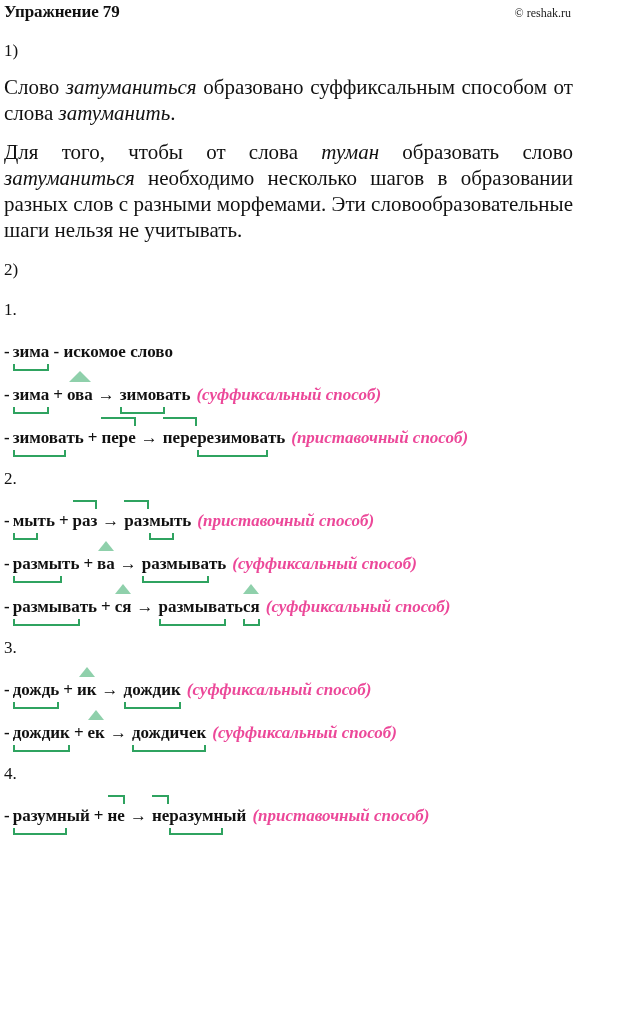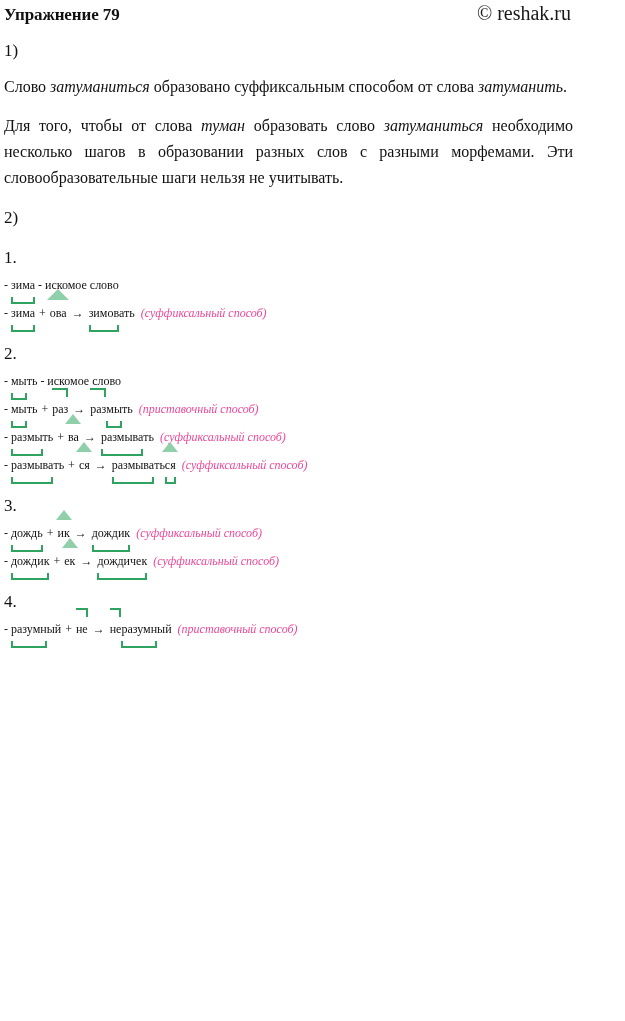--- a/index.html
+++ b/index.html
@@ -32,53 +32,54 @@
     padding: 0 4px 0 2px;
     height: 22px;
   }
   .ex-title {
     font-size: 17px;
     font-weight: bold;
     letter-spacing: -0.1px;
     white-space: nowrap;
   }
   .watermark {
-    font-size: 20px;
+    font-size: 12px;
     white-space: nowrap;
     color: #1a1a1a;
   }
 
   
   .list-marker {
     font-size: 17px;
     line-height: 20px;
     margin: 17px 0 0 2px;
   }
   .para {
-    font-size: 16px;
+    font-size: 21px;
     line-height: 26px;
     text-align: justify;
     text-justify: inter-word;
     margin: 13px 2px 0 2px;
   }
   .para i { font-style: italic; }
 
   .sect-num {
     font-size: 17px;
     line-height: 20px;
     margin: 20px 0 0 2px;
   }
 
   
   .morph-line {
     position: relative;
-    font-size: 12px;
+    font-size: 17px;
     line-height: 22px;
-    margin: 6px 0 0 2px;
+    margin: 21px 0 0 2px;
     white-space: nowrap;
+    font-weight: bold;
   }
   .morph-line .dash { margin-right: 3px; }
   .morph-line .plain { }
   .morph-line .op { margin: 0 4px; }
   .morph-line .arrow { margin: 0 5px; }
 
   .note {
     font-style: italic;
     color: #ec4899;
     margin-left: 6px;
@@ -166,27 +167,26 @@
 
   <div class="morph-line">
     <span class="dash">-</span><span class="tok root">зима</span><span class="plain"></span>
     <span>- искомое слово</span>
   </div>
 
   <div class="morph-line">
     <span class="dash">-</span><span class="tok root">зима</span><span class="plain"></span><span class="op">+</span><span class="tok suffix">ова</span><span class="arrow">→</span><span class="tok root">зимов</span><span class="plain">ать</span><span class="note">(суффиксальный способ)</span>
   </div>
 
+  <div class="morph-line">
+    <span class="dash">-</span><span class="tok root">зимова</span><span class="plain">ть</span><span class="op">+</span><span class="tok prefix">пере</span><span class="arrow">→</span><span class="tok prefix">пере</span><span class="tok root">резимова</span><span class="plain">ть</span><span class="note">(приставочный способ)</span>
+  </div>
 
   <div class="sect-num">2.</div>
 
-  <div class="morph-line">
-    <span class="dash">-</span><span class="tok root">мы</span><span class="plain">ть</span>
-    <span>- искомое слово</span>
-  </div>
 
   <div class="morph-line">
     <span class="dash">-</span><span class="tok root">мы</span><span class="plain">ть</span><span class="op">+</span><span class="tok prefix">раз</span><span class="arrow">→</span><span class="tok prefix">раз</span><span class="tok root">мы</span><span class="plain">ть</span><span class="note">(приставочный способ)</span>
   </div>
 
   <div class="morph-line">
     <span class="dash">-</span><span class="tok root">размы</span><span class="plain">ть</span><span class="op">+</span><span class="tok suffix narrow">ва</span><span class="arrow">→</span><span class="tok root">размыва</span><span class="plain">ть</span><span class="note">(суффиксальный способ)</span>
   </div>
 
   <div class="morph-line">

